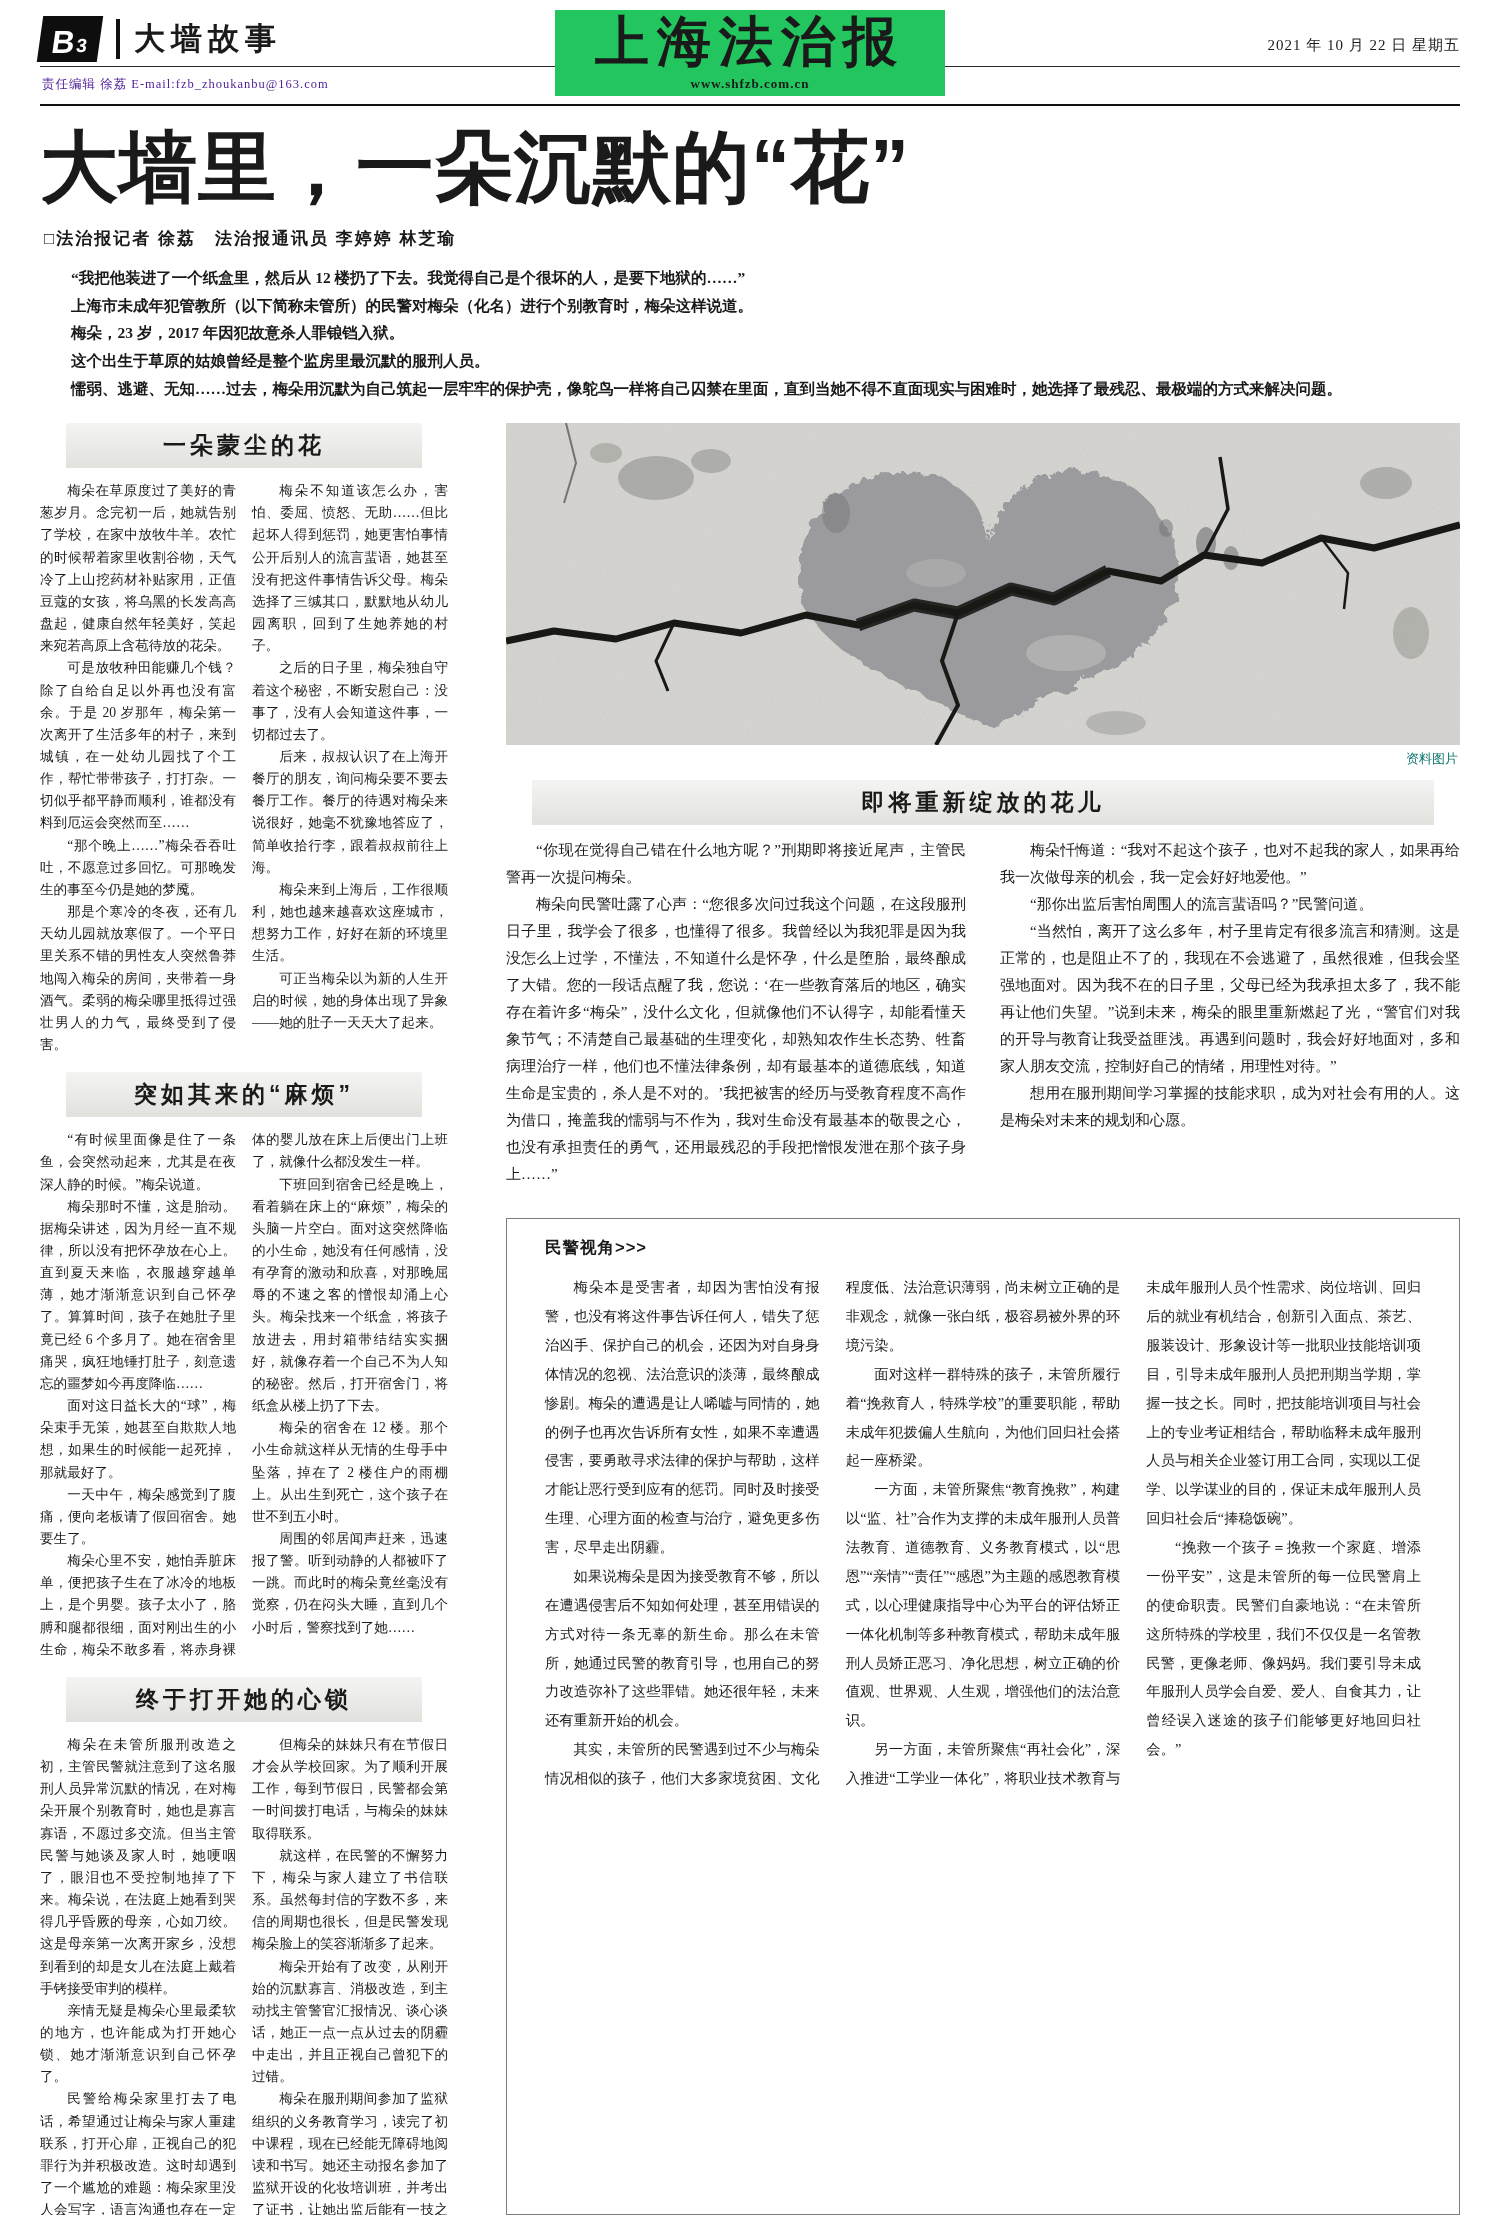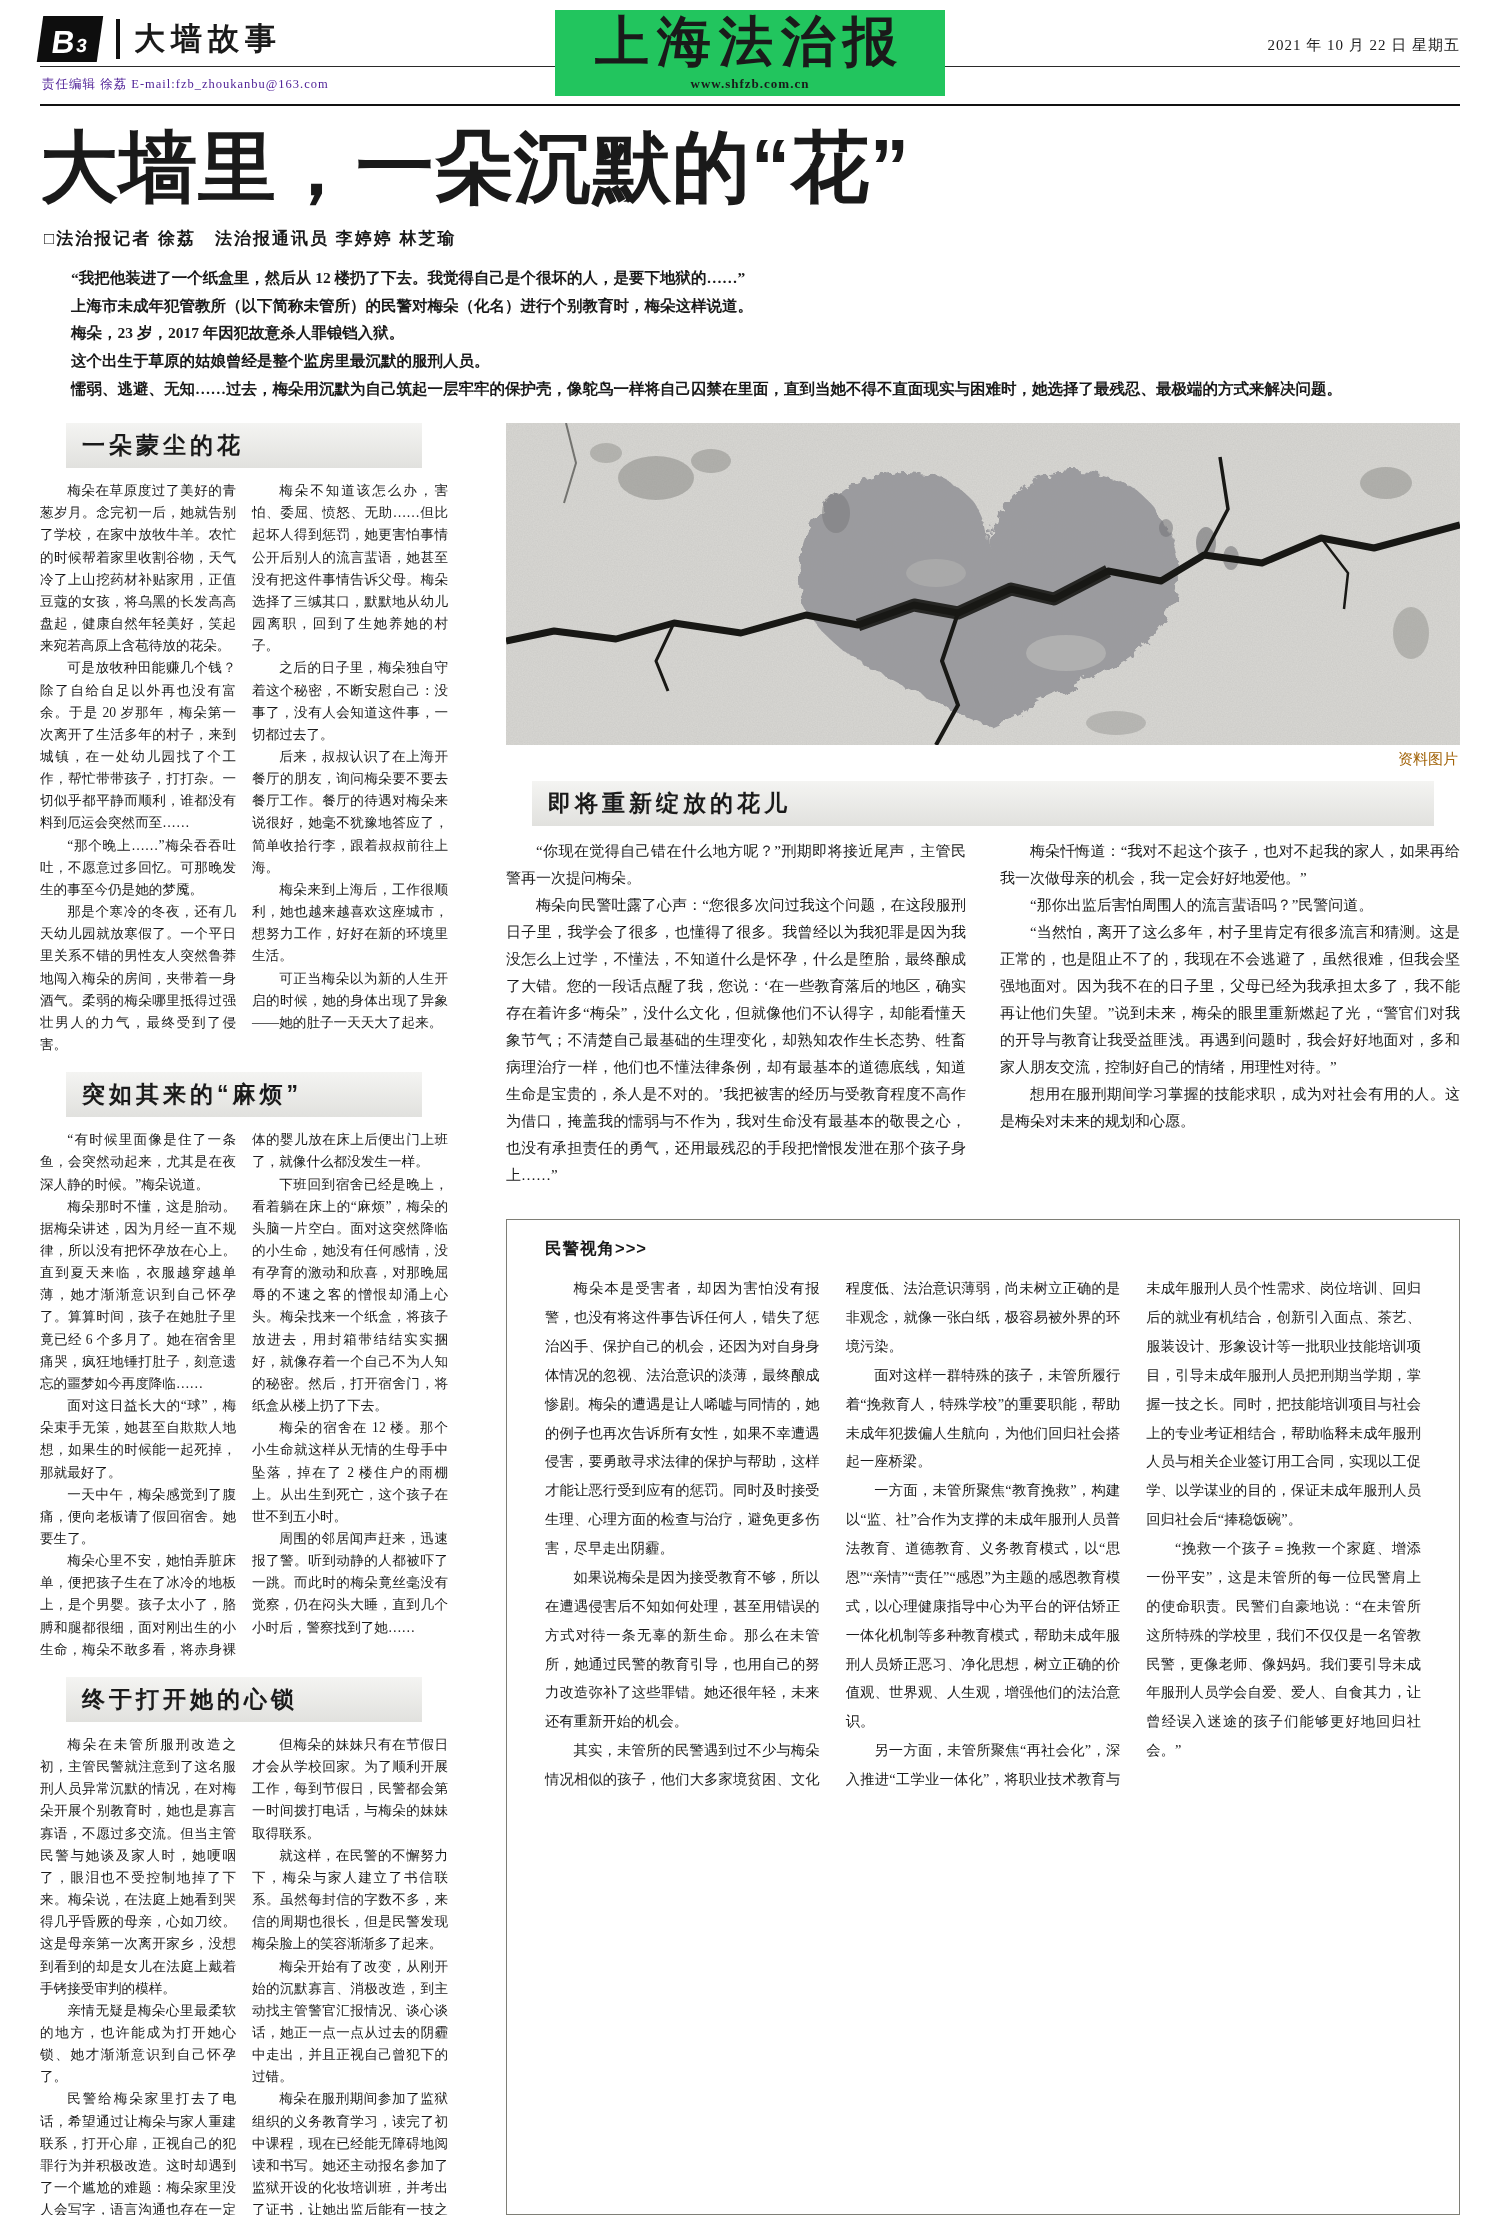--- a/index.html
+++ b/index.html
@@ -41,29 +41,29 @@
   .byline { font-family:"Liberation Sans","DejaVu Sans",sans-serif; font-weight:700; font-size:17px; margin:14px 0 14px 4px; letter-spacing:2px; flex:none; }
   .lead { flex:none; margin-bottom:12px; }
   .lead p { font-weight:700; font-size:15.5px; line-height:1.8; text-indent:2em; text-align:justify; }
   
   .main { flex:1; min-height:0; display:flex; gap:58px; margin-top:8px; overflow:hidden; }
   .col-left { width:408px; flex:none; }
   .col-right { flex:1; min-width:0; display:flex; flex-direction:column; }
   .section { margin-bottom:16px; }
   h2.sec {
     font-family:"Liberation Sans","DejaVu Sans",sans-serif; font-weight:700; font-size:23px;
-    text-align:left; letter-spacing:4px; padding:7px 16px; margin:0 26px 12px;
+    text-align:center; letter-spacing:4px; padding:7px 16px; margin:0 26px 12px;
     background:linear-gradient(180deg,#f4f4f2,#e1e1de);
   }
   .cols2n { column-count:2; column-gap:16px; font-size:13.6px; line-height:1.63; text-align:justify; }
   .cols2n p, .colsR p, .box-body p { text-indent:2em; margin:0; }
   
   figure { margin:0; flex:none; }
   .photo-svg { width:100%; height:322px; display:block; background:#d9d8d4; }
-  figcaption { text-align:right; font-size:15px; color:#a16207; padding:5px 2px 12px; }
+  figcaption { text-align:right; font-size:13px; color:#0f766e; padding:5px 2px 12px; }
   .colsR { column-count:2; column-gap:34px; font-size:15px; line-height:1.8; text-align:justify; }
   .police-box { margin-top:14px; flex:1; min-height:0; overflow:hidden; border:1px solid #7e7e76; padding:18px 38px; }
   .box-label { font-family:"Liberation Sans","DejaVu Sans",sans-serif; font-weight:700; font-size:16.5px; letter-spacing:1px; margin-bottom:14px; }
   .box-body { column-count:3; column-gap:26px; font-size:14.3px; line-height:2.02; text-align:justify; }
 </style>
 </head>
 <body>
 
 <div class="page">
 

